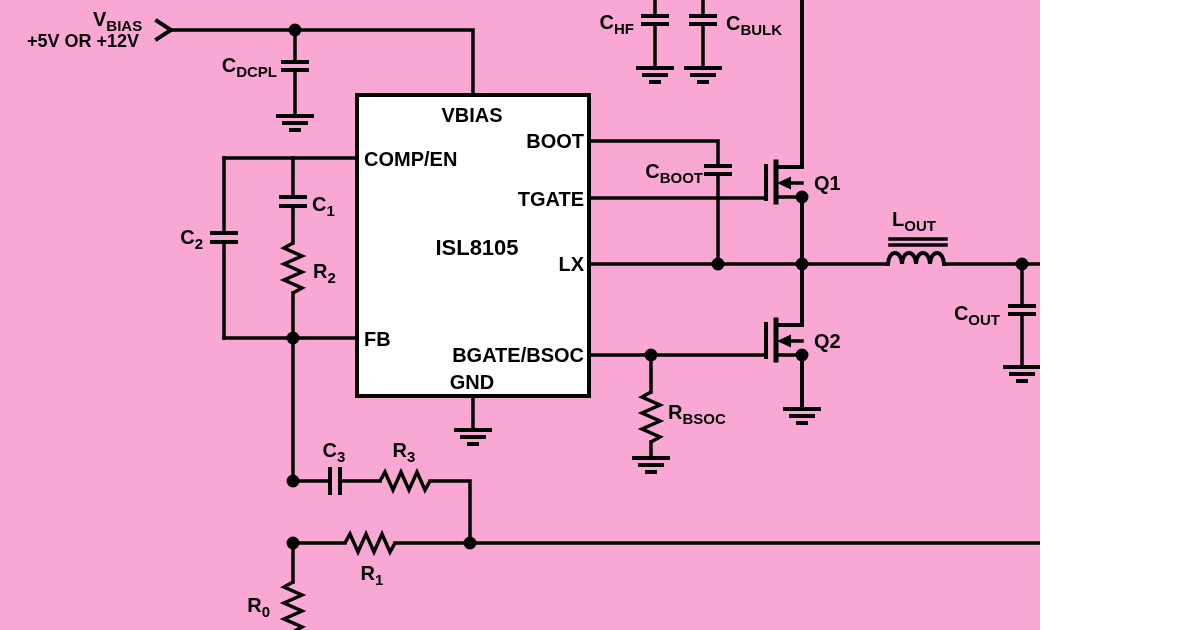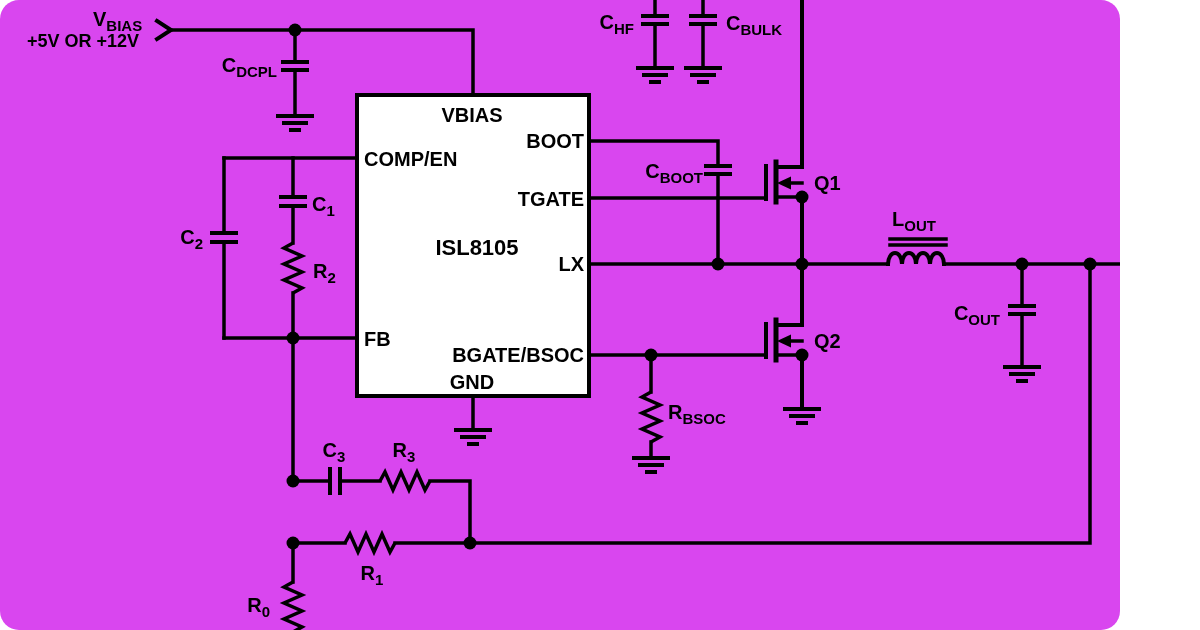--- a/index.html
+++ b/index.html
@@ -1,16 +1,16 @@
 <!DOCTYPE html>
 <html><head>
 <meta charset="utf-8">
 <style>
   html,body{margin:0;padding:0;background:#ffffff;}
-  .canvas{width:1120px;height:630px;background:#d946ef;overflow:hidden;border-radius:19px;}
+  .canvas{width:1040px;height:630px;background:#f9a8d4;overflow:hidden;}
   svg{display:block;}
   
   .w   {stroke:#000;stroke-width:3.5;fill:none;stroke-linecap:square;stroke-linejoin:miter;}
   .w4  {stroke:#000;stroke-width:4;fill:none;stroke-linecap:square;stroke-linejoin:miter;}
   .w5  {stroke:#000;stroke-width:5;fill:none;stroke-linecap:square;}
   .zz  {stroke:#000;stroke-width:3.5;fill:none;stroke-linecap:butt;stroke-linejoin:miter;}
   .cap {stroke:#000;stroke-width:4;fill:none;stroke-linecap:butt;}
   .gnd {stroke:#000;stroke-width:4;fill:none;stroke-linecap:butt;}
   .dot {fill:#000;stroke:none;}
   .tri {fill:#000;stroke:none;}

